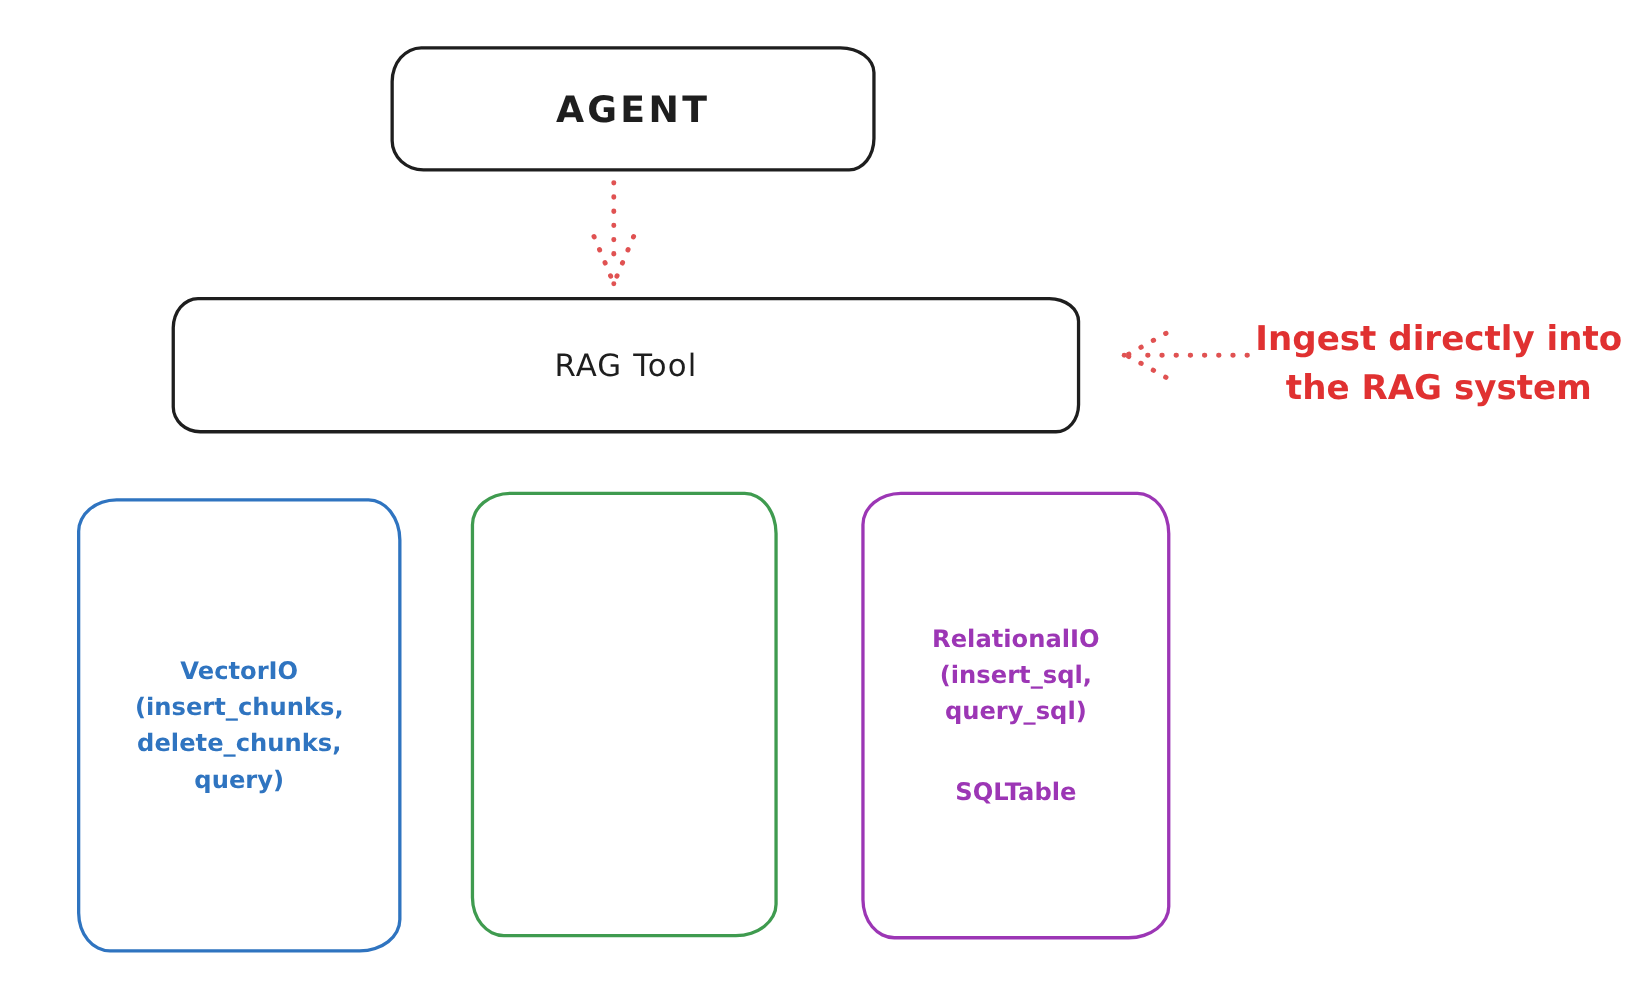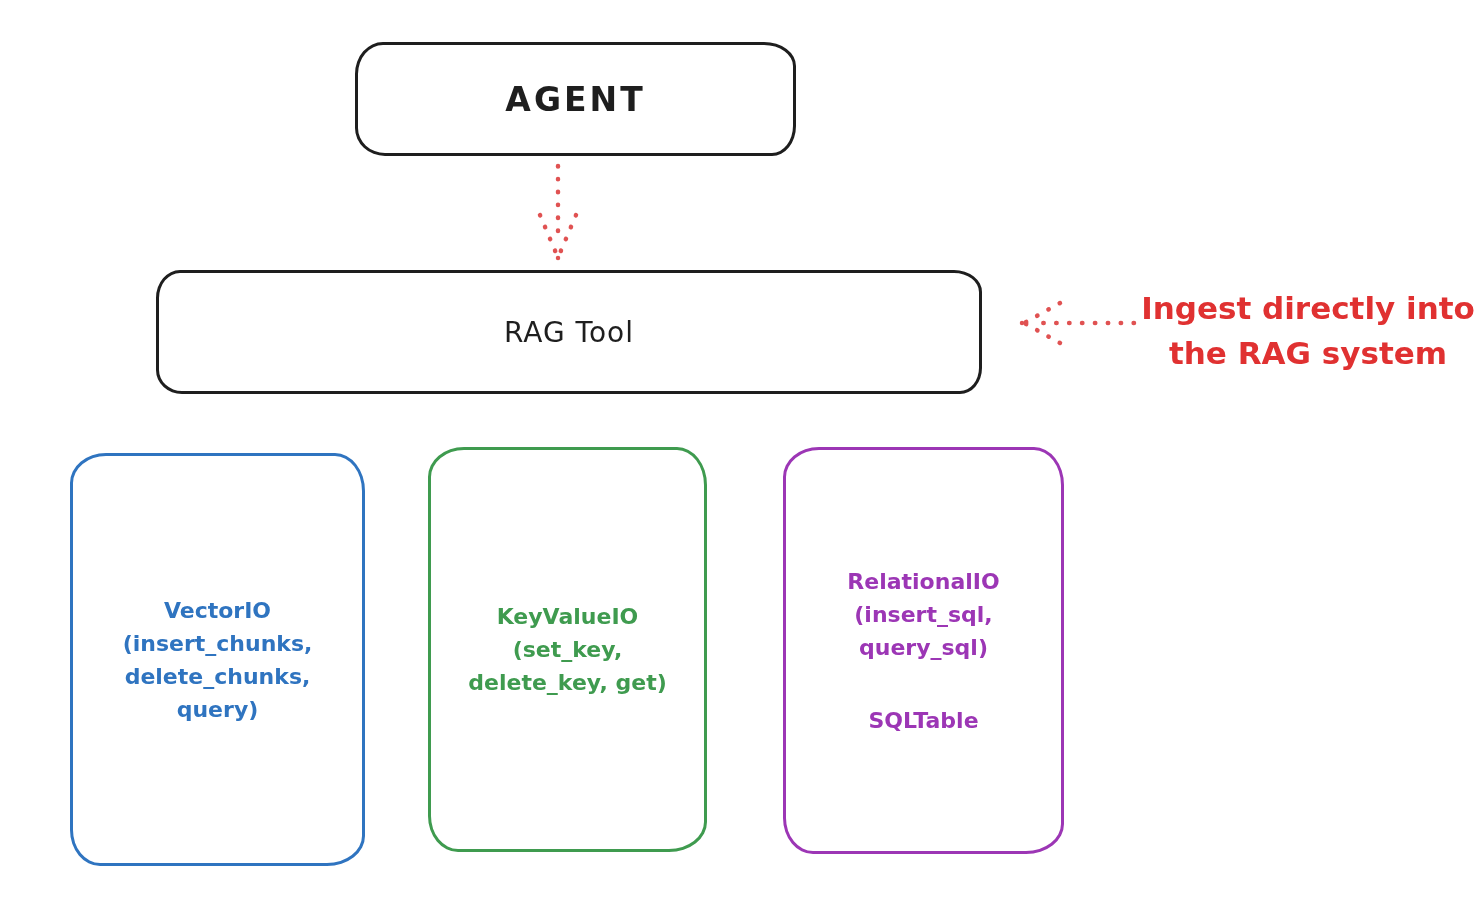--- a/index.html
+++ b/index.html
@@ -133,23 +133,20 @@
 the RAG system</div>
 
   <div class="backend-box backend-vector">
     <div class="io-text">VectorIO
 (insert_chunks,
 delete_chunks,
 query)</div>
   </div>
 
   <div class="backend-box backend-keyvalue">
-    <div class="io-text">KeyValueIO
-(set_key,
-delete_key, get)</div>
   </div>
 
   <div class="backend-box backend-relational">
     <div class="io-text">RelationalIO
 (insert_sql,
 query_sql)</div>
     <div class="index-text">SQLTable</div>
   </div>
 
 </div>

